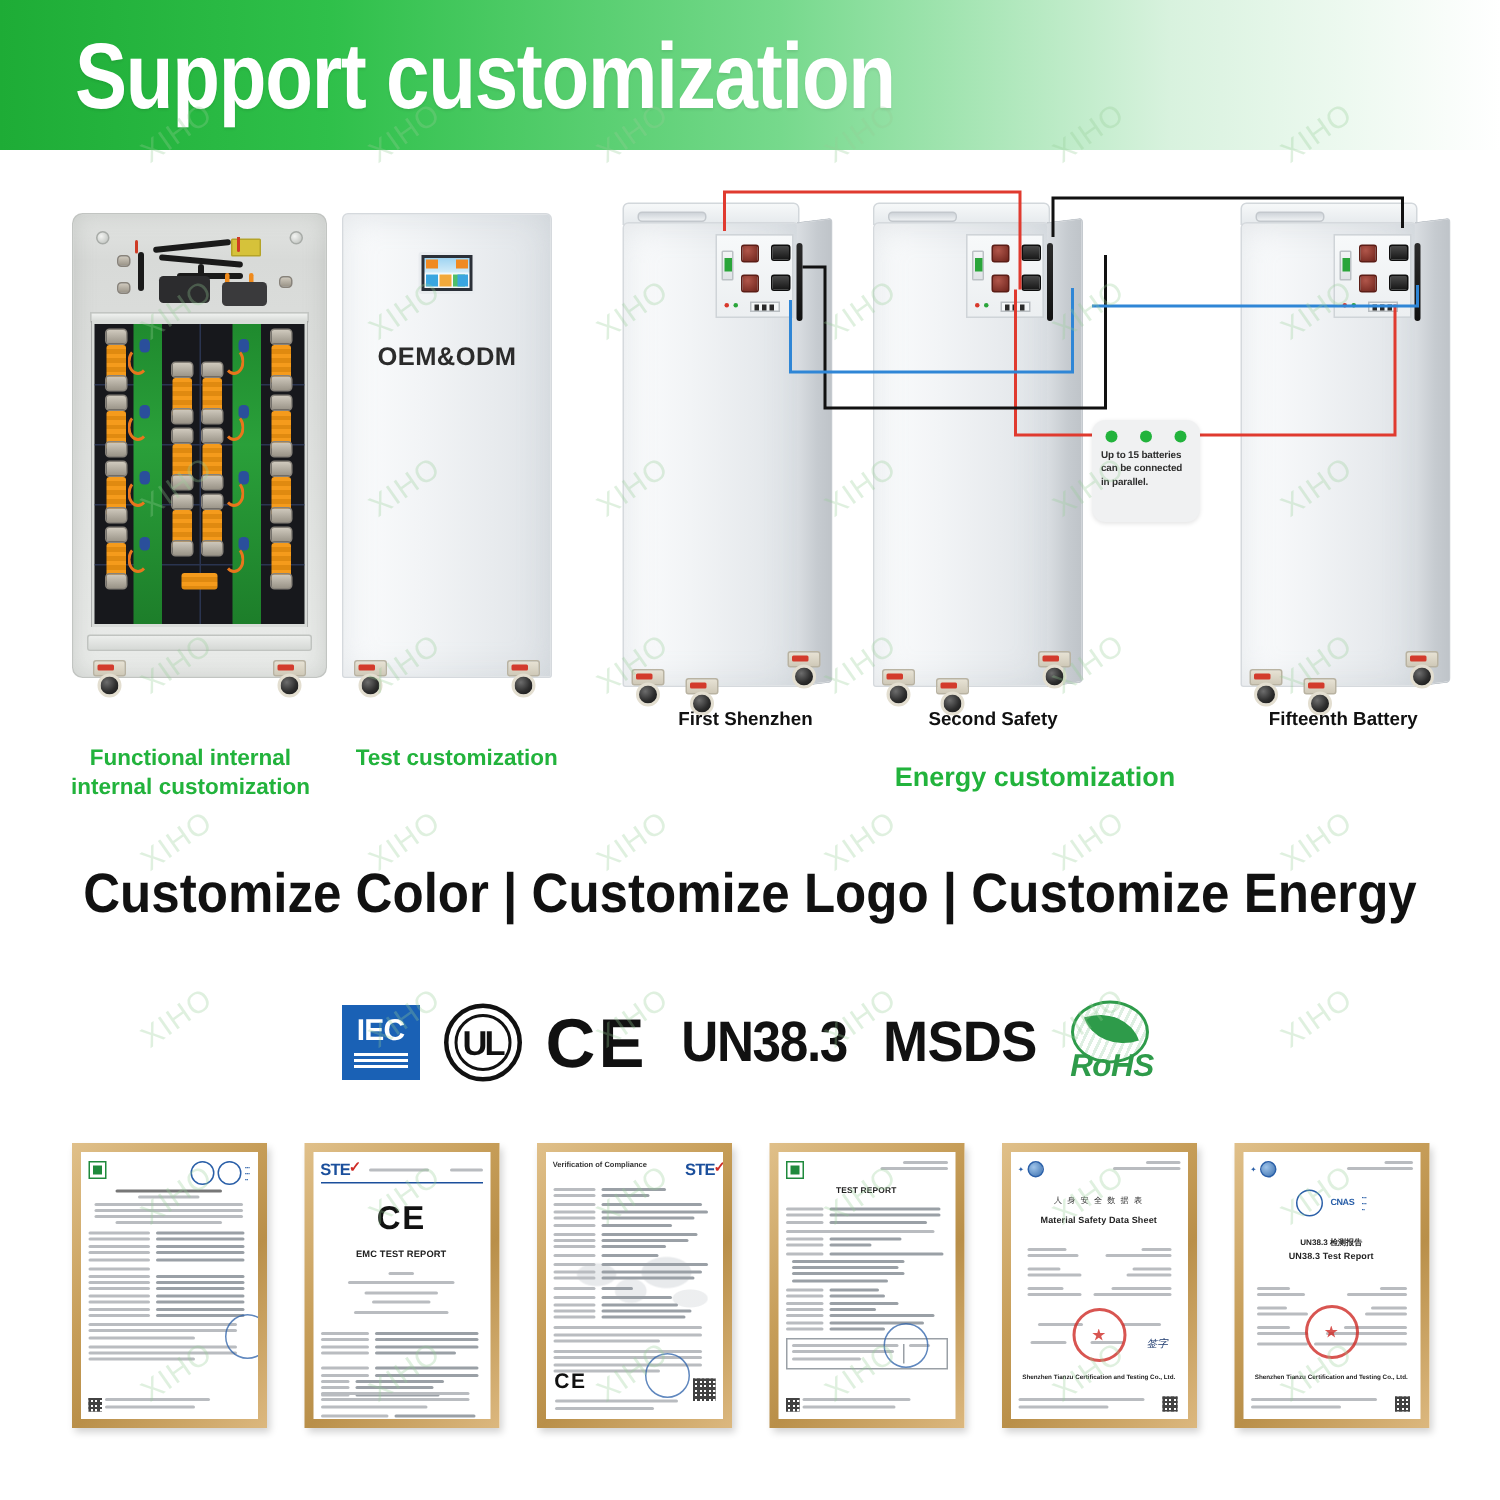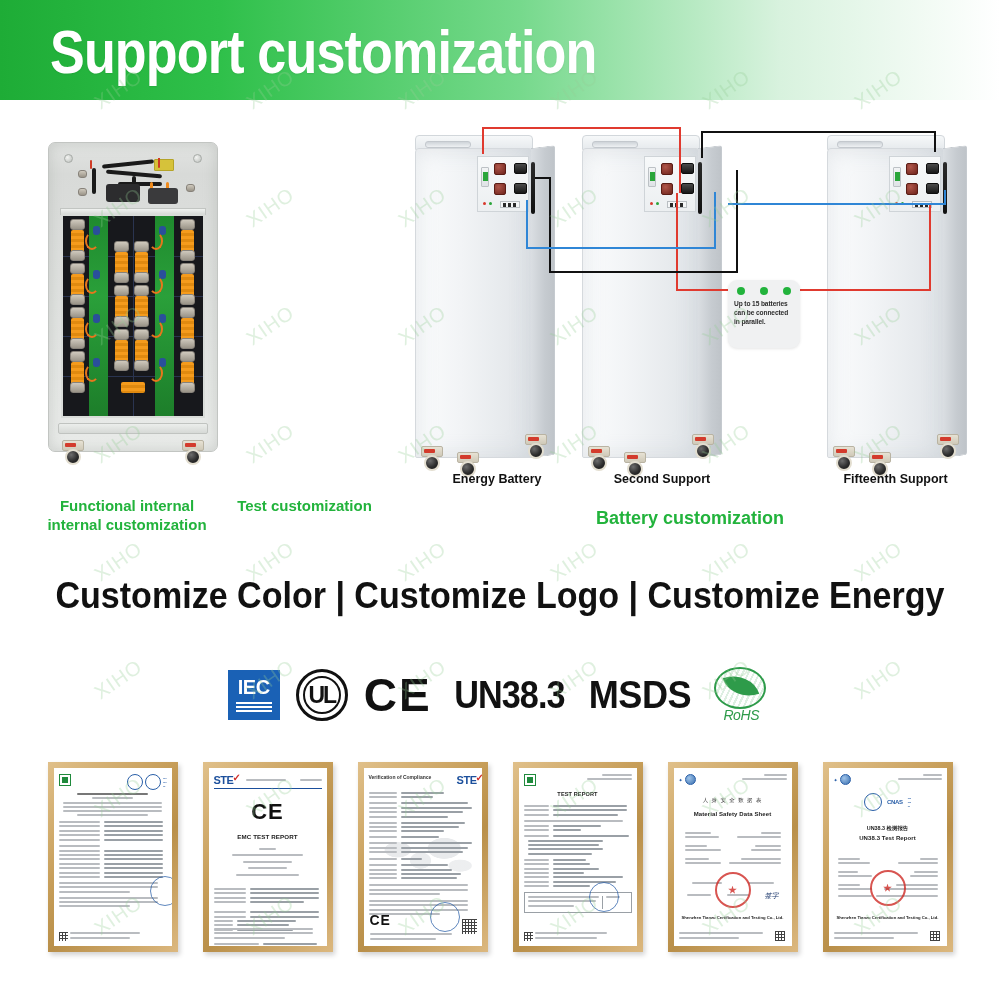--- a/index.html
+++ b/index.html
@@ -302,21 +302,21 @@
     background: repeating-linear-gradient(115deg, rgba(46,155,74,0.16) 0 2px, transparent 2px 5px);
   }
   .rohs-badge .leaf {
     position: absolute; left: 16px; top: 6px; width: 30px; height: 26px;
     background: #2e9b4a;
     border-radius: 0 100% 0 100%;
     transform: rotate(-18deg);
   }
   .rohs-badge .rohs-text {
     position: absolute; left: 0; bottom: 0; width: 62px; text-align: center;
-    font-size: 14px; font-weight: normal; color: #2e9b4a; font-style: italic;
+    font-size: 21px; font-weight: bold; color: #2e9b4a; font-style: italic;
     letter-spacing: -0.4px;
   }
 
   
   .cert-gallery {
     position: absolute; left: 0; top: 762px; width: 1000px; height: 200px;
     display: flex; justify-content: center; gap: 25px; z-index: 30;
   }
   .cert-frame {
     width: 130px; height: 190px;
@@ -515,20 +515,45 @@
         <div class="redtag"></div>
         <div class="wheel"></div>
     </div>
     <div class="caster" style="right:14px; bottom:-14px;">
       <div class="mount"></div>
         <div class="redtag"></div>
         <div class="wheel"></div>
     </div>
   </div>
 
+  <div class="cab" id="img-logo">
+    <div class="cab-face"></div>
+    <div class="lcd">
+      <div class="lcd-inner">
+        <div class="lcd-b1"></div>
+          <div class="lcd-b2"></div>
+        <div class="lcd-b3"></div>
+          <div class="lcd-b4"></div>
+        <div class="lcd-b5"></div>
+          <div class="lcd-b6"></div>
+      </div>
+    </div>
+    <div class="oem-text">OEM&amp;ODM</div>
+
+    <div class="caster" style="left:8px; bottom:-14px;">
+      <div class="mount"></div>
+        <div class="redtag"></div>
+        <div class="wheel"></div>
+    </div>
+    <div class="caster" style="right:8px; bottom:-14px;">
+      <div class="mount"></div>
+        <div class="redtag"></div>
+        <div class="wheel"></div>
+    </div>
+  </div>
 
 </div>
 
 <div id="img-series">
 
   <svg id="wire-svg" viewBox="0 0 585 400">
 
     <path d="M 68,54 L 68,28 L 265,28 L 265,93" fill="none" stroke="#e03a2f" stroke-width="2"></path>
     <path d="M 262,93 L 262,190 L 515,190 L 515,103" fill="none" stroke="#e03a2f" stroke-width="2"></path>
     <path d="M 506,52 L 506,28 L 520,28" fill="none" stroke="#e03a2f" stroke-width="2" opacity="0"></path>
@@ -671,24 +696,24 @@
     <div class="note-text">
       <div>Up to 15 batteries</div>
       <div>can be connected</div>
       <div>in parallel.</div>
     </div>
   </div>
 </div>
 
 <div class="cap cap-green" id="cap-internal">Functional internal internal customization</div>
 <div class="cap cap-green" id="cap-logo">Test customization</div>
-<div class="cap cap-black" id="cap-bat1">Energy Battery</div>
-<div class="cap cap-black" id="cap-bat2">Second Support</div>
-<div class="cap cap-black" id="cap-bat15">Fifteenth Support</div>
-<div class="cap cap-green" id="cap-energy">Battery customization</div>
+<div class="cap cap-black" id="cap-bat1">First Shenzhen</div>
+<div class="cap cap-black" id="cap-bat2">Second Safety</div>
+<div class="cap cap-black" id="cap-bat15">Fifteenth Battery</div>
+<div class="cap cap-green" id="cap-energy">Energy customization</div>
 
 <div class="tagline">Customize Color | Customize Logo | Customize Energy</div>
 
 <div class="certs">
   <div class="iec-badge">
     <span>IEC</span>
     <span class="lines">
         <i></i>
         <i></i>
         <i></i>

